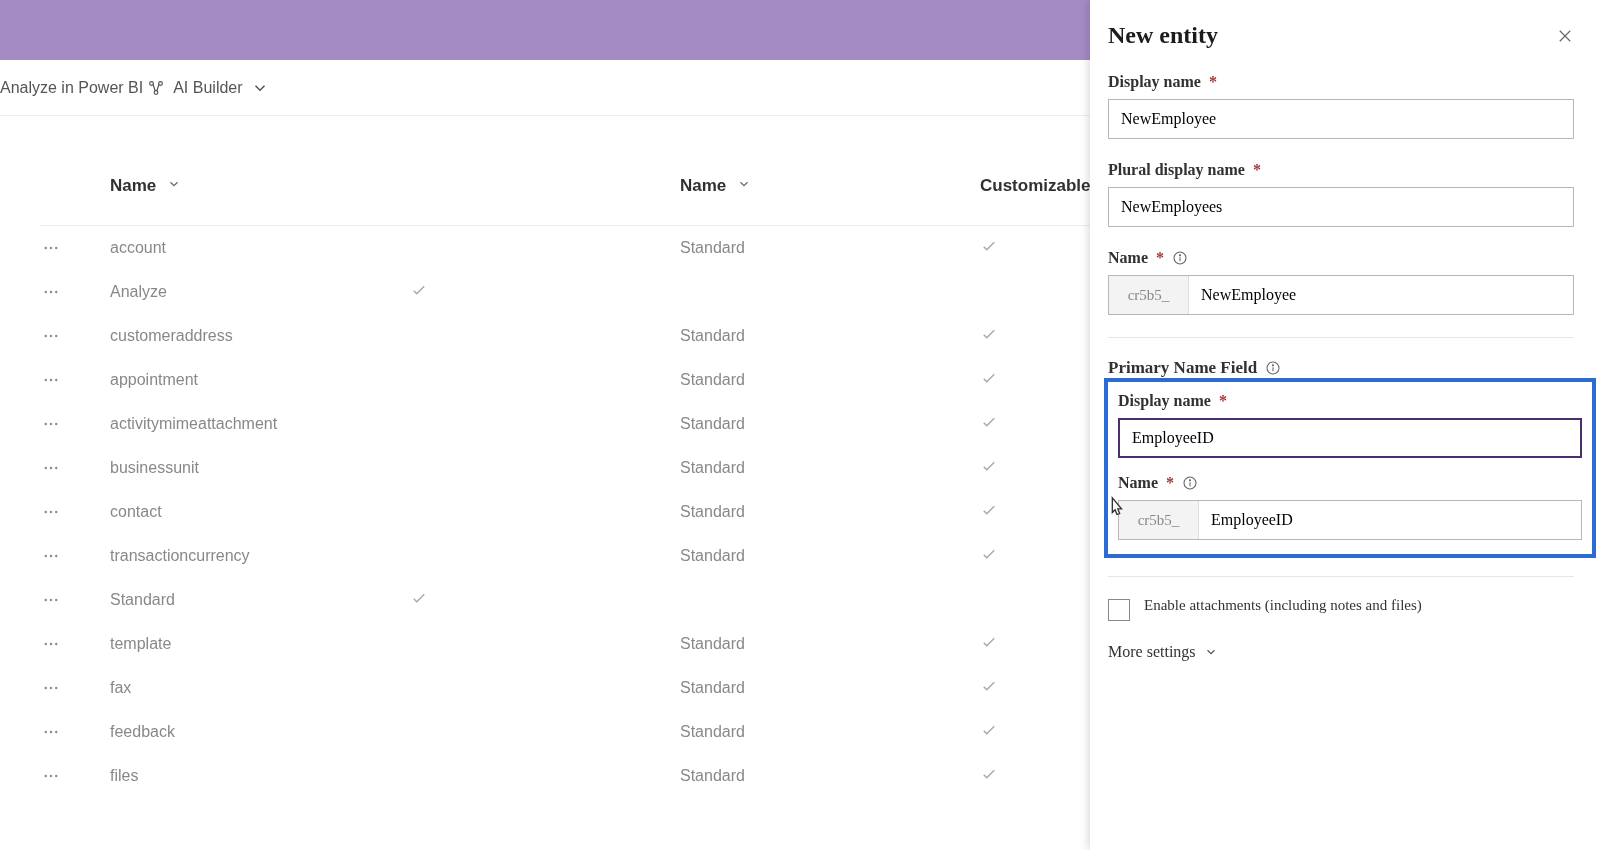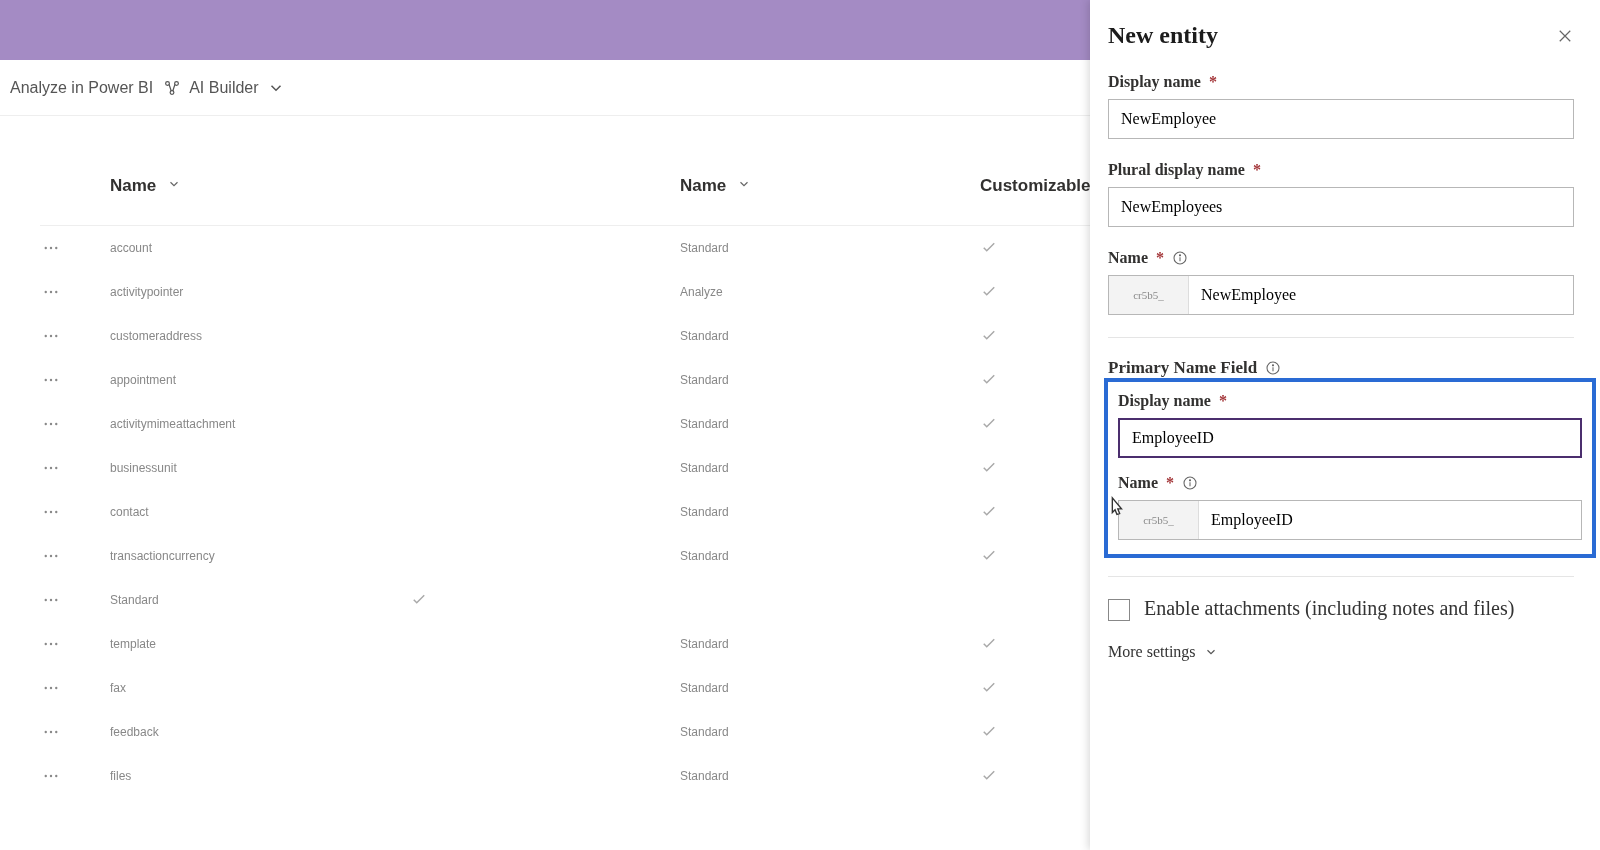--- a/index.html
+++ b/index.html
@@ -7,59 +7,59 @@
   .app { position: relative; width: 1600px; height: 850px; }
 
   
   .header { height: 60px; background: #A48BC4; display: flex; align-items: center; justify-content: flex-end; padding-right: 30px; gap: 14px; color: #fff; }
   .header .globe { width: 26px; height: 26px; stroke: #fff; }
   .header .env-block { line-height: 1.1; }
   .header .env-label { font-size: 11px; opacity: .9; }
   .header .env-name { font-size: 15px; }
 
   
-  .toolbar { height: 56px; display: flex; align-items: center; gap: 10px; padding-left: 10px; border-bottom: 1px solid #eee; color: #555; font-size: 16px; }
+  .toolbar { height: 56px; display: flex; align-items: center; gap: 4px; border-bottom: 1px solid #eee; color: #555; font-size: 16px; }
   .toolbar .tool { display: flex; align-items: center; gap: 8px; cursor: pointer; }
   .toolbar svg { width: 18px; height: 18px; }
 
   
   .table-wrap { padding-left: 40px; }
   .thead { display: flex; align-items: center; height: 80px; font-weight: 600; font-size: 17px; border-bottom: 1px solid #eee; margin-top: 30px; }
   .col-more { width: 70px; }
   .col-name { width: 570px; }
   .col-type { width: 300px; }
   .col-cust { width: 140px; text-align: left; }
   .thead .chev { margin-left: 6px; stroke: #666; }
-  .row { display: flex; align-items: center; height: 44px; color: #888; font-size: 12px; }
+  .row { display: flex; align-items: center; height: 44px; color: #888; font-size: 16px; }
   .more-dots { width: 22px; height: 22px; display: flex; align-items: center; justify-content: center; color: #888; cursor: pointer; }
   .check { stroke: #a9a9a9; width: 18px; height: 18px; }
 
   
   .panel { position: absolute; top: 0; right: 0; width: 510px; height: 850px; background: #fff; box-shadow: -2px 0 8px rgba(0,0,0,0.15); padding: 22px 8px 0 18px; overflow: hidden; font-family: Liberation Serif, serif; }
   .panel-head { display: flex; justify-content: space-between; align-items: center; margin-bottom: 24px; padding-right: 18px; }
   .panel-title { font-size: 24px; font-weight: 600; color: #1c1c1c; }
   .panel .close { width: 18px; height: 18px; stroke: #666; cursor: pointer; }
 
   .form-group { margin-bottom: 22px; padding-right: 18px; }
   .form-label { font-size: 16px; font-weight: 600; margin-bottom: 8px; display: flex; align-items: center; gap: 8px; }
   .req { color: #a4373a; }
   .info { width: 16px; height: 16px; stroke: #666; }
   .text-input { width: 100%; height: 40px; font-size: 16px; padding: 6px 12px; border: 1px solid #b7b7b7; background: #fff; font-family: inherit; }
   .prefix-wrap { display: flex; width: 100%; height: 40px; border: 1px solid #b7b7b7; }
-  .prefix { width: 80px; display: flex; align-items: center; justify-content: center; background: #f3f3f3; color: #888; font-size: 11px; border-right: 1px solid #ddd; }
+  .prefix { width: 80px; display: flex; align-items: center; justify-content: center; background: #f3f3f3; color: #888; font-size: 15px; border-right: 1px solid #ddd; }
   .prefix-wrap input { flex: 1; border: none; height: 100%; font-size: 16px; padding: 0 12px; font-family: inherit; }
 
   .divider { border-top: 1px solid #e5e5e5; margin: 8px 18px 20px 0; }
 
   .section-head { font-size: 17px; font-weight: 700; margin-bottom: 0; display: flex; align-items: center; gap: 8px; }
 
   .highlight-box { border: 4px solid #2a6bd4; padding: 10px 10px 14px 10px; margin: 0 -4px 18px -4px; }
   .focused { border: 2px solid #4b2e6e; }
 
-  .check-row { display: flex; gap: 14px; align-items: flex-start; font-size: 20px; color: #333; margin-bottom: 22px; padding-right: 18px; }
+  .check-row { display: flex; gap: 14px; align-items: flex-start; font-size: 15px; color: #333; margin-bottom: 22px; padding-right: 18px; }
   .checkbox { width: 22px; height: 22px; border: 1.5px solid #888; background: #fff; flex-shrink: 0; margin-top: 2px; cursor: pointer; }
 
   .more-settings { display: flex; align-items: center; gap: 8px; font-size: 16px; color: #333; cursor: pointer; }
 
   
   .cursor { position: absolute; left: 1105px; top: 494px; width: 22px; height: 28px; pointer-events: none; }
   .cursor svg { width: 100%; height: 100%; }
 </style>
 </head>
 <body>
@@ -140,21 +140,20 @@
         <div class="row">
     <div class="col-more">
       <div class="more-dots">
         <svg viewBox="0 0 24 24" width="18" height="18" fill="#888">
                 <circle cx="5" cy="12" r="1.6"></circle>
                 <circle cx="12" cy="12" r="1.6"></circle>
                 <circle cx="19" cy="12" r="1.6"></circle>
               </svg>
       </div>
     </div>
-    <div class="col-name">activitypointer</div>
     <div class="col-type">Analyze</div>
     <div class="col-cust">
       <svg class="check" viewBox="0 0 24 24" fill="none" stroke="#a9a9a9" stroke-width="2">
               <path d="M5 13l4 4 10-10"></path>
             </svg>
     </div>
         </div>
         <div class="row">
     <div class="col-more">
       <div class="more-dots">

